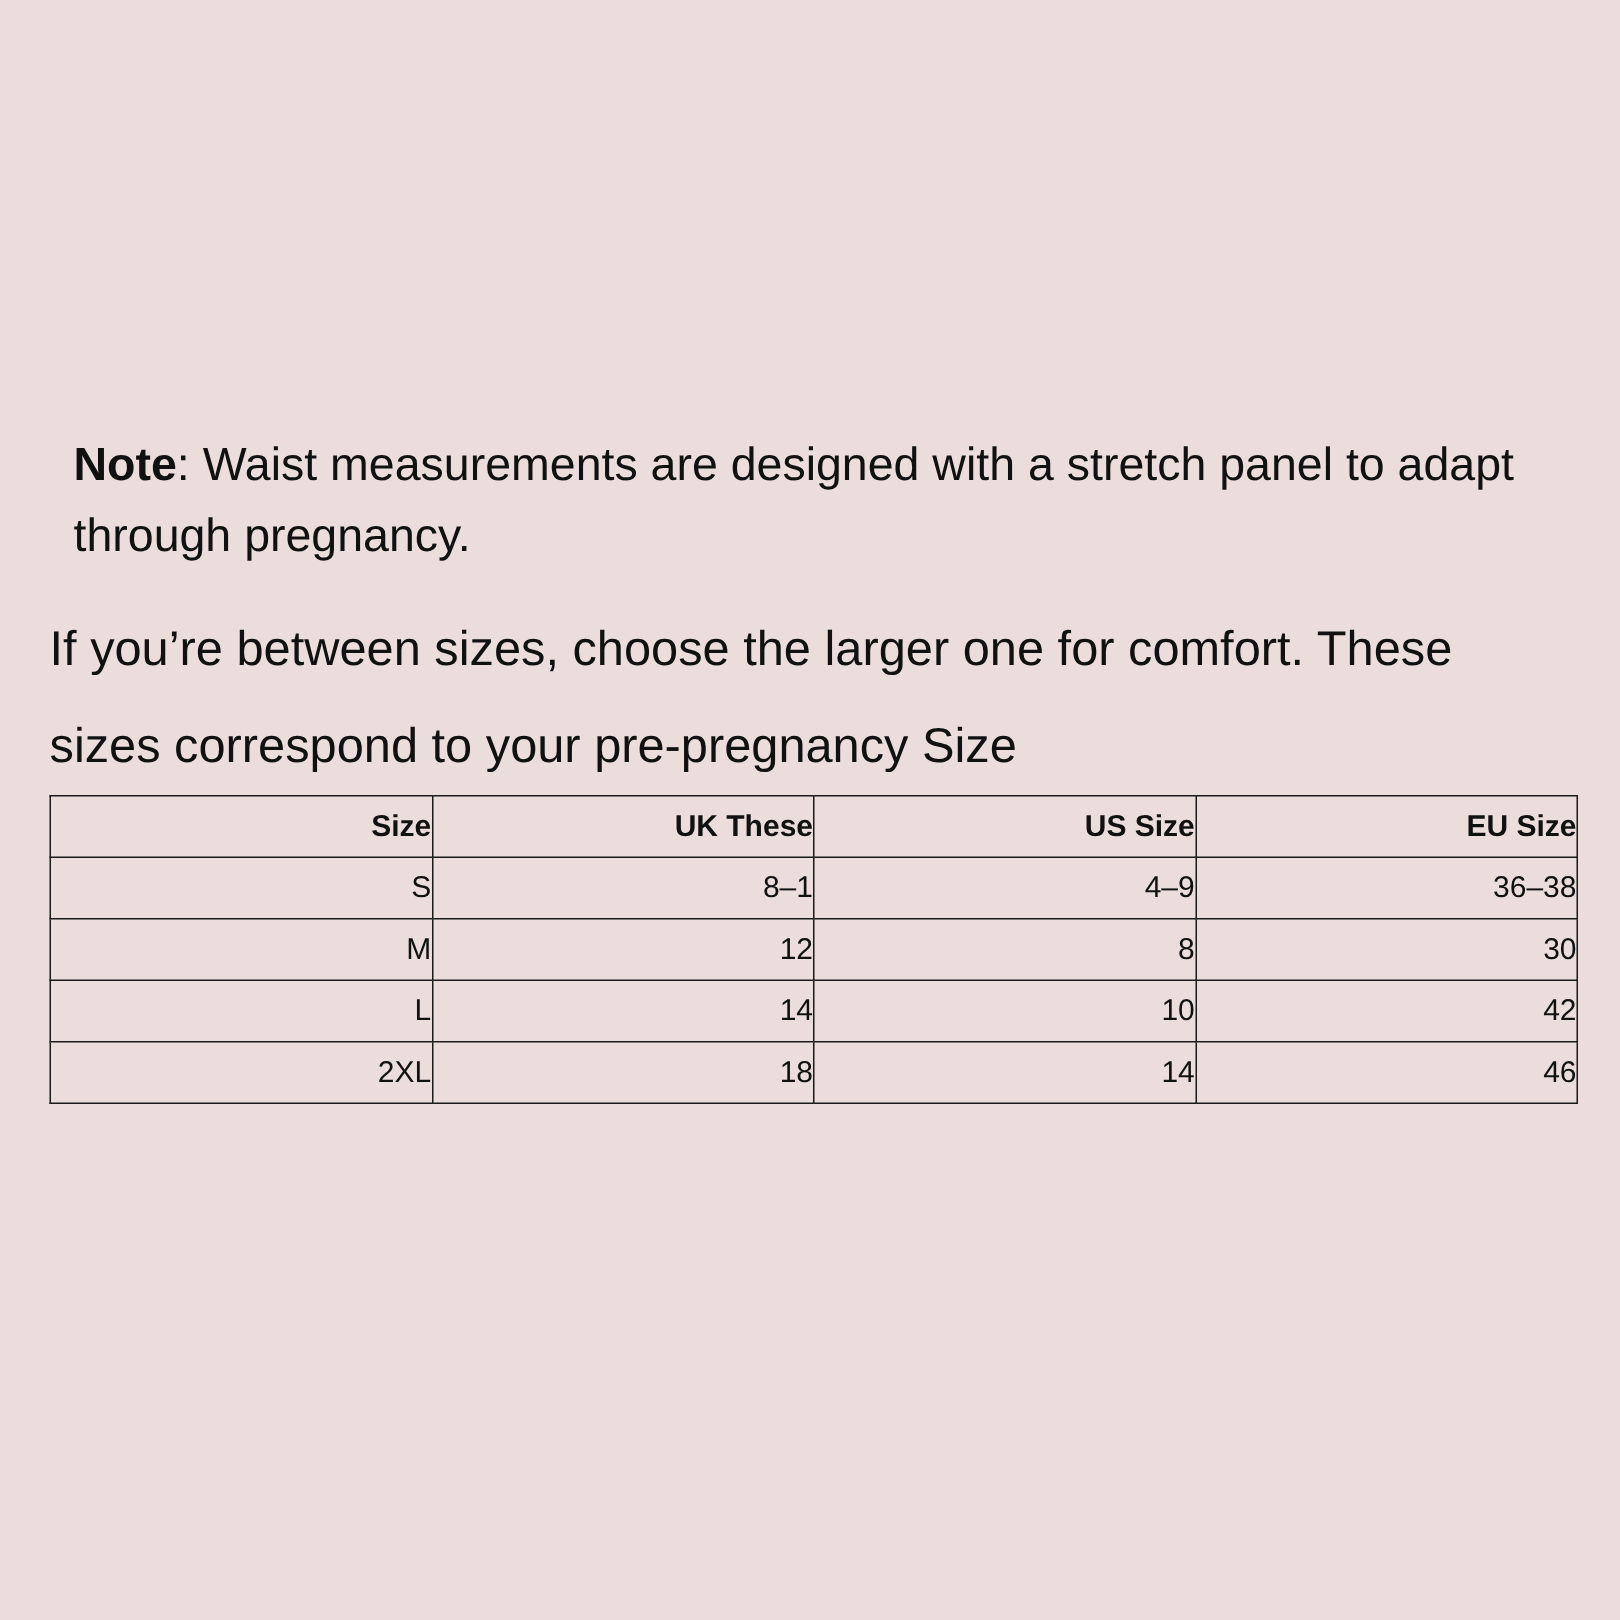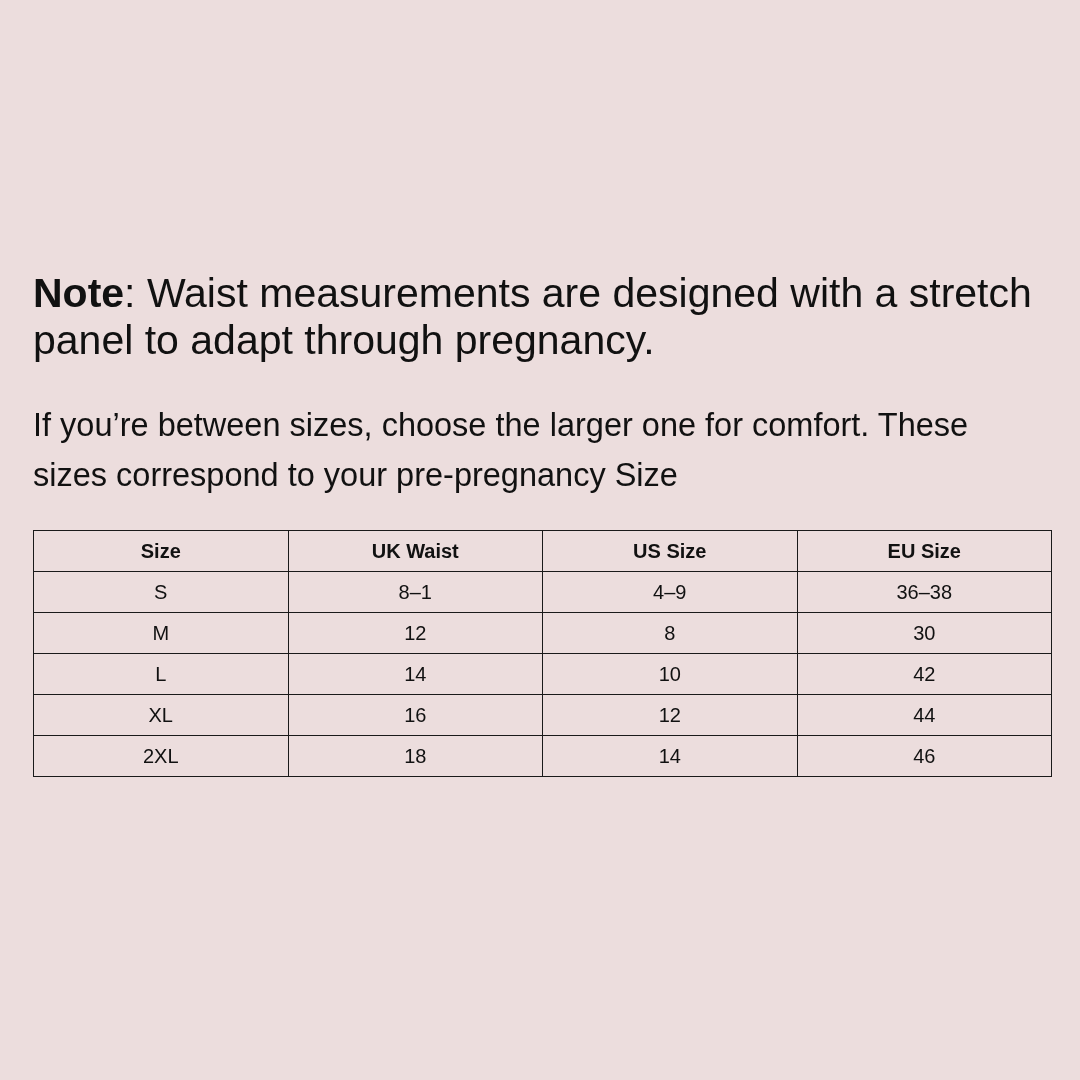--- a/index.html
+++ b/index.html
@@ -13,47 +13,47 @@
       position: relative;
       overflow: hidden;
       font-family: "Liberation Sans", "DejaVu Sans", sans-serif;
       color: #111111;
     }
     .note {
       position: absolute;
       left: 33px;
       top: 270px;
       width: 1010px;
-      font-size: 41px;
+      font-size: 31px;
       line-height: 47px;
-      margin: 0;
+      margin: 16px;
     }
     .note b { font-weight: 700; }
     .advice {
       position: absolute;
       left: 33px;
       top: 400px;
       width: 1010px;
       font-size: 32.5px;
-      line-height: 50px;
+      line-height: 65px;
       margin: 0;
     }
     table.size-table {
       position: absolute;
       left: 33px;
       top: 530px;
       width: 1019px;
       border-collapse: collapse;
       table-layout: fixed;
       font-size: 20px;
     }
     table.size-table th,
     table.size-table td {
       border: 1.5px solid #1a1a1a;
-      text-align: center;
+      text-align: right;
       height: 40px;
       padding: 0;
       vertical-align: middle;
     }
     table.size-table th {
       font-weight: 700;
     }
     table.size-table td {
       font-weight: 400;
     }
@@ -62,21 +62,21 @@
 <body>
 
 <p class="note"><b>Note</b><span>: Waist measurements are designed with a stretch panel to adapt through pregnancy.</span></p>
 
 <p class="advice">If you’re between sizes, choose the larger one for comfort. These sizes correspond to your pre-pregnancy Size</p>
 
 <table class="size-table">
   <thead>
     <tr>
       <th>Size</th>
-      <th>UK Waist</th>
+      <th>UK These</th>
       <th>US Size</th>
       <th>EU Size</th>
     </tr>
   </thead>
   <tbody>
     <tr>
       <td>S</td>
       <td>8–1</td>
       <td>4–9</td>
       <td>36–38</td>
@@ -87,25 +87,19 @@
       <td>8</td>
       <td>30</td>
     </tr>
     <tr>
       <td>L</td>
       <td>14</td>
       <td>10</td>
       <td>42</td>
     </tr>
     <tr>
-      <td>XL</td>
-      <td>16</td>
-      <td>12</td>
-      <td>44</td>
-    </tr>
-    <tr>
       <td>2XL</td>
       <td>18</td>
       <td>14</td>
       <td>46</td>
     </tr>
   </tbody>
 </table>
 
 </body></html>

